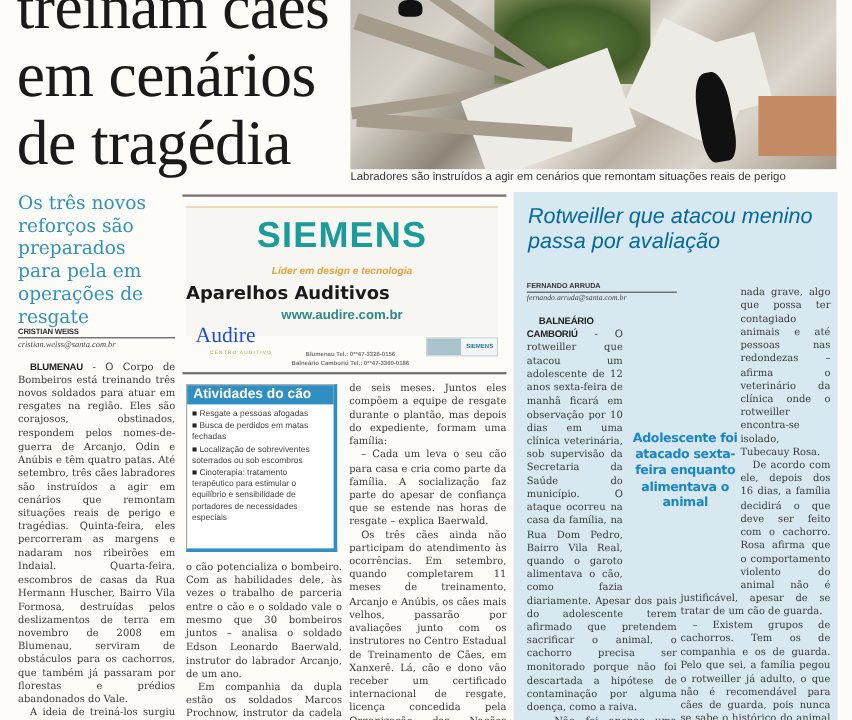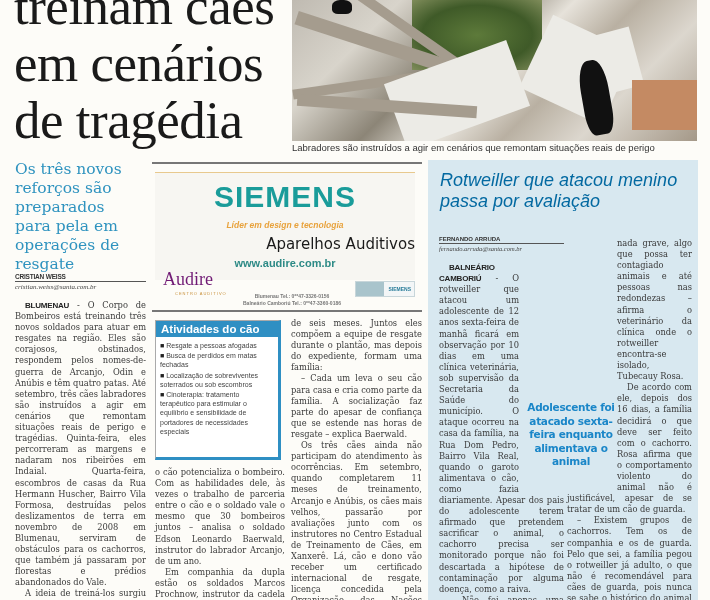--- a/index.html
+++ b/index.html
@@ -45,23 +45,23 @@
   .dateline { font-family: "Liberation Sans", sans-serif; font-weight: bold; font-size: 8px; letter-spacing: -0.2px; color: #222; }
 
   .ad {
     position: absolute; left: 155px; top: 172px; width: 260px; height: 108px;
     background: #f7f6f2; border-top: 1px solid #e8c98e;
   }
   .ad-rule-top { position: absolute; left: 152px; top: 162px; width: 270px; height: 2px; background: #777; }
   .ad-rule-bottom { position: absolute; left: 152px; top: 310px; width: 270px; height: 2px; background: #777; }
   .ad .brand { position: absolute; left: 0; top: 7px; width: 260px; text-align: center; font-family: "Liberation Sans", sans-serif; font-weight: bold; font-size: 30px; color: #1a9c9a; letter-spacing: 1px; }
   .ad .tagline { position: absolute; left: 0; top: 47px; width: 260px; text-align: center; font-family: "Liberation Sans", sans-serif; font-style: italic; font-weight: bold; font-size: 8.5px; color: #e8a23c; }
-  .ad .product { position: absolute; left: 0; top: 62px; width: 260px; text-align: right; font-family: "DejaVu Sans", sans-serif; font-size: 15px; color: #1a1a1a; }
+  .ad .product { position: absolute; left: 0; top: 62px; width: 260px; text-align: left; font-family: "DejaVu Sans", sans-serif; font-size: 15px; color: #1a1a1a; font-weight: bold; }
   .ad .url { position: absolute; left: 0; top: 84px; width: 260px; text-align: center; font-family: "Liberation Sans", sans-serif; font-weight: bold; font-size: 11px; color: #2d8a86; }
-  .ad .logo { position: absolute; left: 8px; top: 96px; font-family: "Liberation Serif", serif; font-size: 18px; color: #701a75; }
+  .ad .logo { position: absolute; left: 8px; top: 96px; font-family: "Liberation Serif", serif; font-size: 18px; color: #1d4ed8; }
   .ad .logo-sub { position: absolute; left: 20px; top: 118px; font-family: "Liberation Sans", sans-serif; font-size: 4px; color: #c8903a; letter-spacing: 1px; }
   .ad .phones { position: absolute; left: 62px; top: 120px; width: 150px; text-align: center; font-family: "Liberation Sans", sans-serif; font-weight: bold; font-size: 5px; line-height: 7px; color: #777; }
   .ad .badge { position: absolute; left: 200px; top: 108px; width: 60px; height: 16px; background: linear-gradient(90deg,#a9c4cc 0 48%, #f3f6f7 48%); border: 1px solid #c8d6da; }
   .ad .badge span { position: absolute; right: 3px; top: 4px; font-family: "Liberation Sans", sans-serif; font-weight: bold; font-size: 5px; color: #2a7d9a; }
 
   .box {
     position: absolute; left: 155px; top: 320px; width: 126px; height: 140px;
     border: 1px solid #aaa; border-right: 3px solid #2f8fc3; border-bottom: 3px solid #2f8fc3; background: #fff;
   }
   .box-title { background: #2f8fc3; color: #fff; font-family: "Liberation Sans", sans-serif; font-weight: bold; font-size: 11.5px; padding: 2px 5px; }
@@ -82,21 +82,20 @@
     border-bottom: 1px solid #555; padding-bottom: 1px;
   }
   .side-byline-email {
     position: absolute; left: 439px; top: 245px; width: 125px;
     font-family: "Liberation Serif", serif; font-style: italic; font-size: 6.5px; color: #444;
   }
   .pullquote {
     position: absolute; left: 524px; top: 359px; width: 94px;
     font-family: "DejaVu Sans", sans-serif; font-weight: bold; font-size: 10.5px; line-height: 13.5px; color: #1a86c8; text-align: center;
     letter-spacing: -0.3px;
-    margin-top: 42px;
   }
 </style>
 </head>
 <body>
 
 <div class="headline" data-name="article-headline">treinam cães em cenários de tragédia</div>
 
 <div class="photo" data-name="article-photo">
   <div class="green" style="left:120px;top:0;width:130px;height:70px;"></div>
   <div class="plank" style="left:0;top:40px;width:190px;height:14px;transform:rotate(18deg);"></div>

